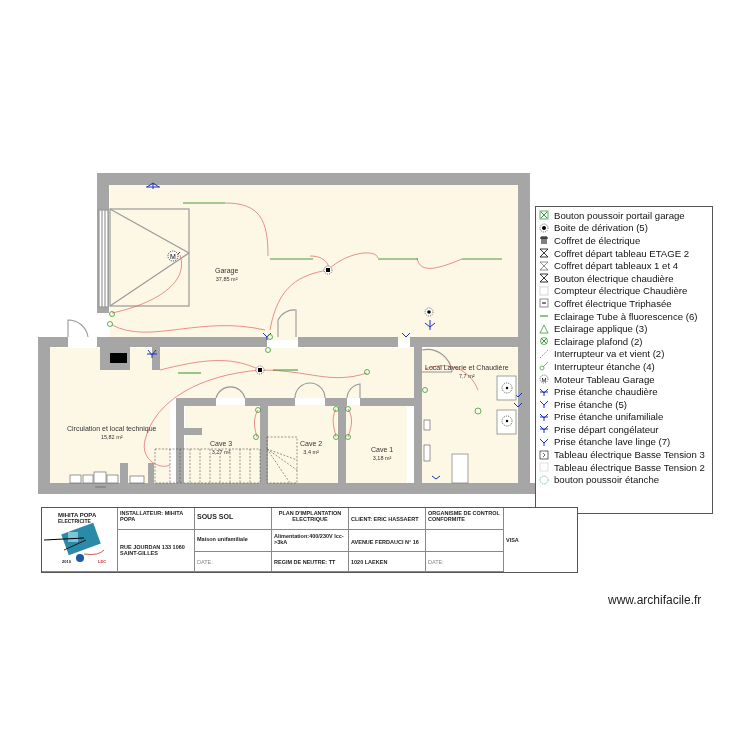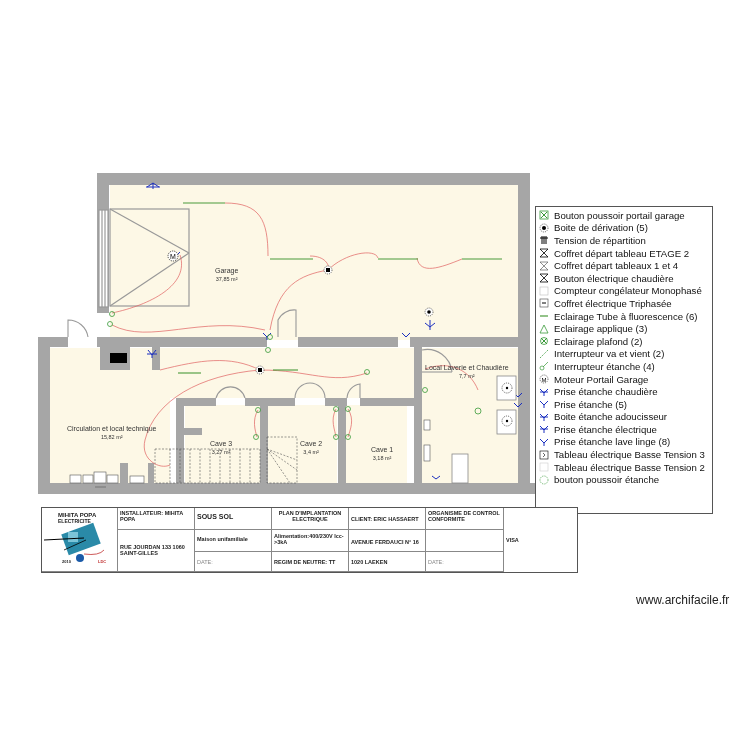--- a/index.html
+++ b/index.html
@@ -9,21 +9,21 @@
     .room-label .area { font-size: 5.5px; display: block; }
     
     #legend { position: absolute; left: 535px; top: 186px; width: 178px; height: 308px; border: 1px solid #555; background: #fff; box-sizing: border-box; padding: 2px 0 0 2px; margin-top: 20px; }
     .lg-item { display: flex; align-items: center; height: 12.6px; font-size: 9.6px; color: #111; white-space: nowrap; }
     .lg-icon { width: 12px; height: 11px; display: inline-flex; align-items: center; justify-content: center; margin-right: 4px; flex: 0 0 12px; }
     
     #titleblock { position: absolute; left: 41px; top: 507px; width: 537px; height: 66px; border: 1px solid #555; box-sizing: border-box; background: #fff; }
     .tb-cell { position: absolute; border-right: 1px solid #888; border-bottom: 1px solid #888; box-sizing: border-box; font-size: 5.5px; color: #222; padding: 2px 2px; line-height: 6px; overflow: hidden; font-weight: bold; }
     .tb-cell.light { color: #888; font-weight: normal; }
     .tb-cell.big { font-size: 7px; }
-    #watermark { position: absolute; left: 636px; top: 593px; font-size: 12px; color: #222; }
+    #watermark { position: absolute; left: 608px; top: 593px; font-size: 12px; color: #222; }
   </style>
 </head>
 <body>
 
 <svg id="plan" viewBox="0 0 750 750" xmlns="http://www.w3.org/2000/svg">
 
   <g fill="#fdf8e6">
     <rect x="110" y="185" width="410" height="155"></rect>
     <rect x="50" y="348" width="120" height="135"></rect>
     <rect x="170" y="348" width="245" height="50"></rect>
@@ -239,21 +239,21 @@
     </div>
   <div class="lg-item">
       <span class="lg-icon">
         <svg width="10" height="10">
           <line x1="1" y1="3" x2="9" y2="3" stroke="#000"></line>
           <line x1="3" y1="1" x2="3" y2="9" stroke="#000"></line>
           <line x1="5" y1="1" x2="5" y2="9" stroke="#000"></line>
           <line x1="7" y1="1" x2="7" y2="9" stroke="#000"></line>
         </svg>
       </span>
-      <span>Tension de répartition</span>
+      <span>Coffret de électrique</span>
     </div>
   <div class="lg-item">
       <span class="lg-icon">
         <svg width="10" height="10">
           <path d="M1 1 L9 1 L1 9 L9 9 Z" fill="none" stroke="#000" stroke-width="0.8"></path>
         </svg>
       </span>
       <span>Coffret départ tableau ETAGE 2</span>
     </div>
   <div class="lg-item">
@@ -271,21 +271,21 @@
         </svg>
       </span>
       <span>Bouton électrique chaudière</span>
     </div>
   <div class="lg-item">
       <span class="lg-icon">
         <svg width="10" height="10">
           <rect x="1" y="1" width="8" height="8" fill="none" stroke="#bbb" stroke-width="0.6"></rect>
         </svg>
       </span>
-      <span>Compteur congélateur Monophasé</span>
+      <span>Compteur électrique Chaudière</span>
     </div>
   <div class="lg-item">
       <span class="lg-icon">
         <svg width="10" height="10">
           <rect x="1" y="1" width="8" height="8" fill="none" stroke="#444" stroke-width="0.6"></rect>
           <line x1="3" y1="5" x2="7" y2="5" stroke="#000"></line>
         </svg>
       </span>
       <span>Coffret électrique Triphasée</span>
     </div>
@@ -332,21 +332,21 @@
       </span>
       <span>Interrupteur étanche  (4)</span>
     </div>
   <div class="lg-item">
       <span class="lg-icon">
         <svg width="10" height="10">
           <circle cx="5" cy="5" r="4" fill="none" stroke="#000" stroke-width="0.6" stroke-dasharray="1,1"></circle>
           <text x="5" y="7.5" font-size="6" text-anchor="middle" font-family="Liberation Sans, sans-serif">M</text>
         </svg>
       </span>
-      <span>Moteur Portail Garage</span>
+      <span>Moteur Tableau Garage</span>
     </div>
   <div class="lg-item">
       <span class="lg-icon">
         <svg width="10" height="10">
           <path d="M1 2 L5 6 L9 2 M5 6 L5 9 M1 5 L9 5" fill="none" stroke="#1a2fc0" stroke-width="1"></path>
         </svg>
       </span>
       <span>Prise  étanche chaudière</span>
     </div>
   <div class="lg-item">
@@ -356,37 +356,37 @@
         </svg>
       </span>
       <span>Prise étanche (5)</span>
     </div>
   <div class="lg-item">
       <span class="lg-icon">
         <svg width="10" height="10">
           <path d="M1 2 L5 6 L9 2 M5 6 L5 9 M1 5 L9 5" fill="none" stroke="#1a2fc0" stroke-width="1"></path>
         </svg>
       </span>
-      <span>Boite étanche adoucisseur</span>
+      <span>Prise étanche unifamiliale</span>
     </div>
   <div class="lg-item">
       <span class="lg-icon">
         <svg width="10" height="10">
           <path d="M1 2 L5 6 L9 2 M5 6 L5 9 M1 5 L9 5" fill="none" stroke="#1a2fc0" stroke-width="1"></path>
         </svg>
       </span>
-      <span>Prise étanche électrique</span>
+      <span>Prise départ congélateur</span>
     </div>
   <div class="lg-item">
       <span class="lg-icon">
         <svg width="10" height="10">
           <path d="M1 2 L5 6 L9 2 M5 6 L5 9" fill="none" stroke="#1a2fc0" stroke-width="1"></path>
         </svg>
       </span>
-      <span>Prise étanche lave linge (8)</span>
+      <span>Prise étanche lave linge (7)</span>
     </div>
   <div class="lg-item">
       <span class="lg-icon">
         <svg width="10" height="10">
           <rect x="1" y="1" width="8" height="8" fill="none" stroke="#000" stroke-width="0.6"></rect>
           <path d="M4 3 L6 5 L4 7" fill="none" stroke="#000" stroke-width="0.6"></path>
         </svg>
       </span>
       <span>Tableau électrique Basse Tension 3</span>
     </div>

